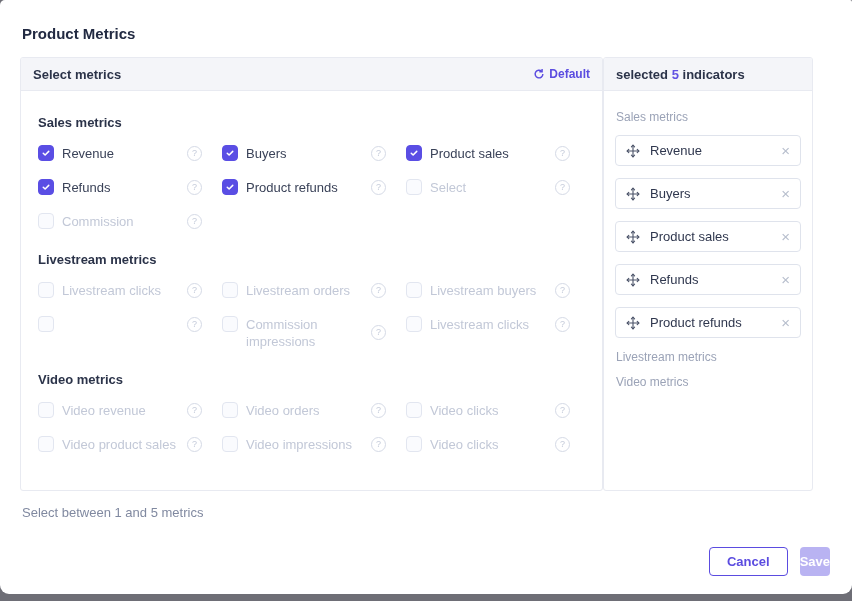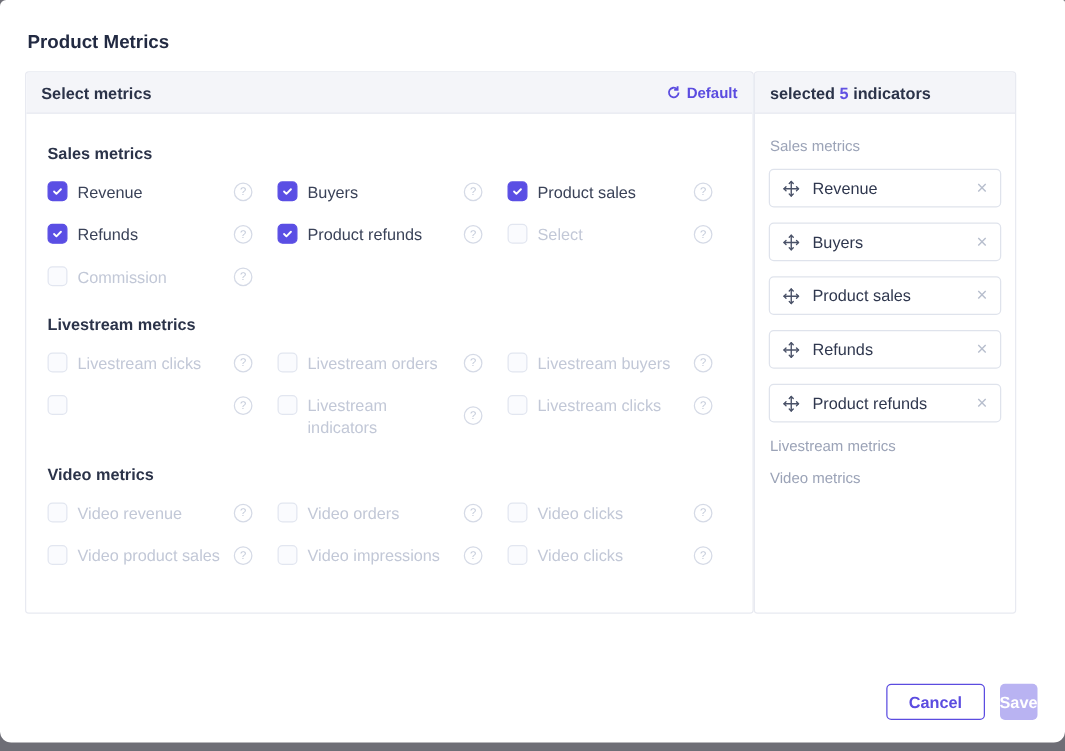--- a/index.html
+++ b/index.html
@@ -285,21 +285,21 @@
                 <span class="checkbox"></span>
                 <span class="metric-label">Livestream buyers</span>
                 <span class="help-icon">?</span>
               </div>
               <div class="metric-cell disabled">
                 <span class="checkbox"></span>
                 <span class="help-icon">?</span>
               </div>
               <div class="metric-cell disabled">
                 <span class="checkbox"></span>
-                <span class="metric-label">Livestream indicators</span>
+                <span class="metric-label">Commission impressions</span>
                 <span class="help-icon">?</span>
               </div>
               <div class="metric-cell disabled">
                 <span class="checkbox"></span>
                 <span class="metric-label">Livestream clicks</span>
                 <span class="help-icon">?</span>
               </div>
             </div>
           </div>
           <div class="section">
@@ -410,19 +410,20 @@
             <span class="card-label">Product refunds</span>
             <span class="remove-icon">×</span>
           </div>
           <div class="group-label">Livestream metrics</div>
           <div class="group-label">Video metrics</div>
         </div>
     </div>
 
   </div>
 
+  <div class="footer-hint">Select between 1 and 5 metrics</div>
 
   <div class="footer-buttons">
     <button class="btn btn-cancel">Cancel</button>
     <button class="btn btn-save" disabled="">Save</button>
   </div>
 
 </div>
 
 </body></html>

